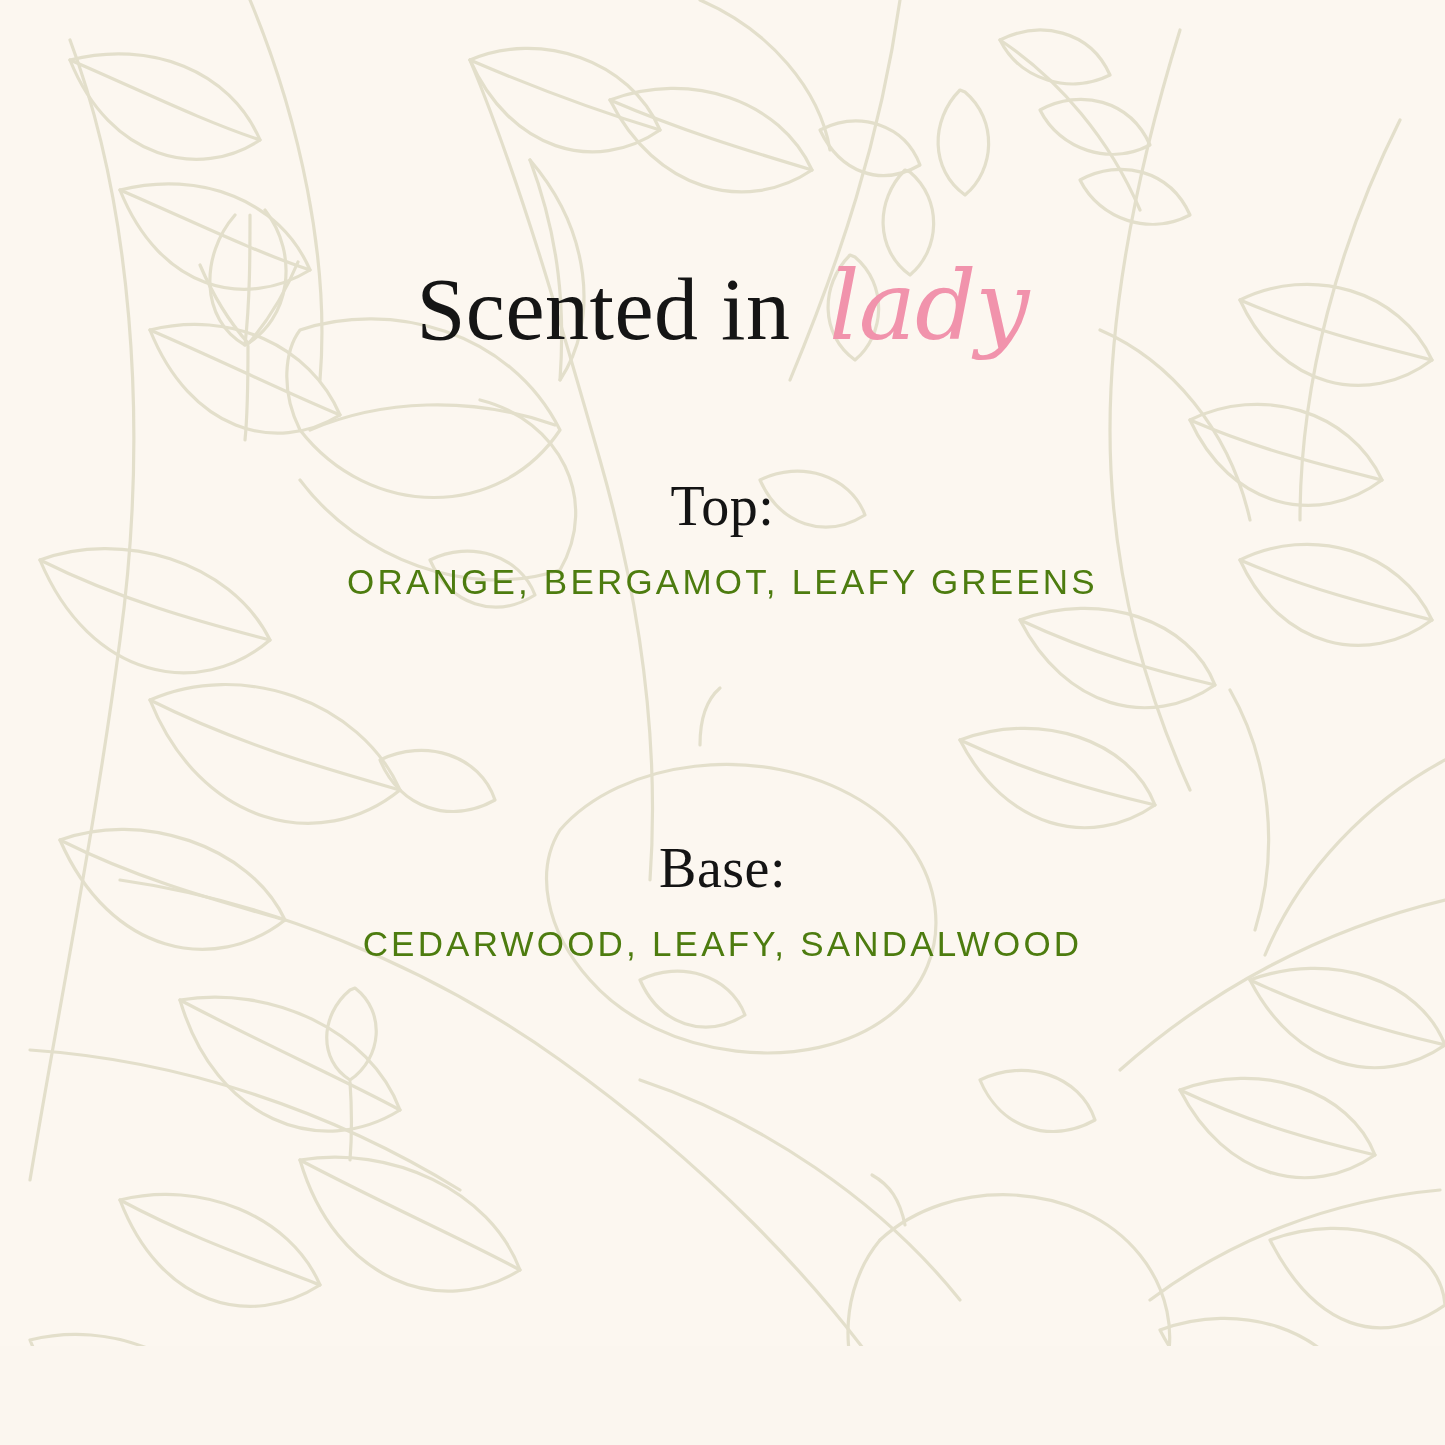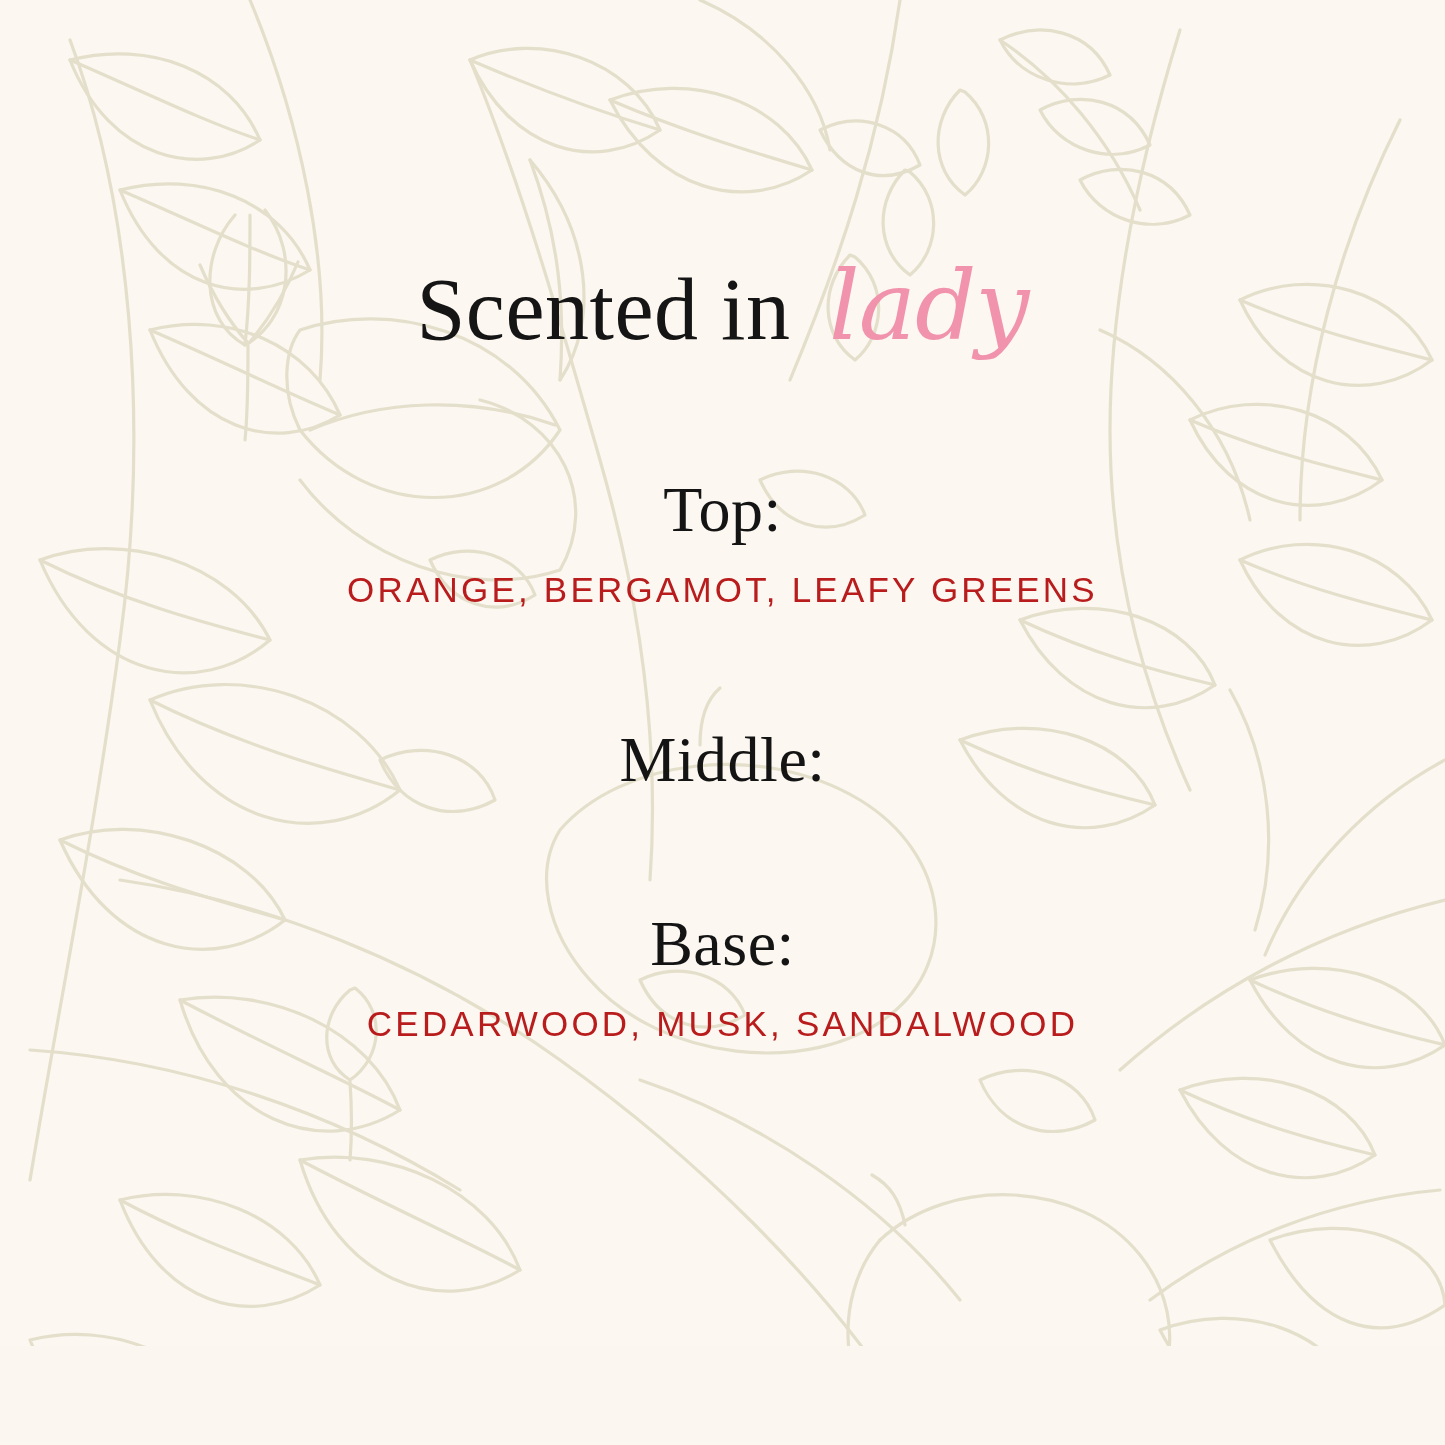--- a/index.html
+++ b/index.html
@@ -68,31 +68,31 @@
 
   .note-block {
     width: 100%;
   }
   .note-block.top-note   { margin-top: 124px; }
   .note-block.mid-note   { margin-top: 118px; }
   .note-block.base-note  { margin-top: 120px; }
 
   .note-title {
     font-family: "Liberation Serif", serif;
-    font-size: 64px;
+    font-size: 56px;
     line-height: 1;
     color: #141414;
     letter-spacing: 0.5px;
   }
   .note-list {
     margin-top: 28px;
     font-family: "Liberation Sans", sans-serif;
     font-size: 35px;
     letter-spacing: 3.2px;
-    color: #b91c1c;
+    color: #4d7c0f;
     font-weight: 400;
   }
 </style>
 </head>
 <body>
 
 <div id="canvas">
 
   <div id="botanical">
     <svg viewBox="0 0 1445 1445" xmlns="http://www.w3.org/2000/svg" fill="none" stroke="#e3dfcb" stroke-width="3.2" stroke-linecap="round" stroke-linejoin="round">
@@ -205,22 +205,21 @@
     <div class="headline">
       <span>Scented in </span><span class="script">lady</span>
     </div>
 
     <div class="note-block top-note">
       <div class="note-title">Top:</div>
       <div class="note-list">ORANGE, BERGAMOT, LEAFY GREENS</div>
     </div>
 
     <div class="note-block mid-note">
-      <div class="note-title">Middle:</div>
     </div>
 
     <div class="note-block base-note">
       <div class="note-title">Base:</div>
-      <div class="note-list">CEDARWOOD, MUSK, SANDALWOOD</div>
+      <div class="note-list">CEDARWOOD, LEAFY, SANDALWOOD</div>
     </div>
 
   </div>
 </div>
 
 </body></html>

